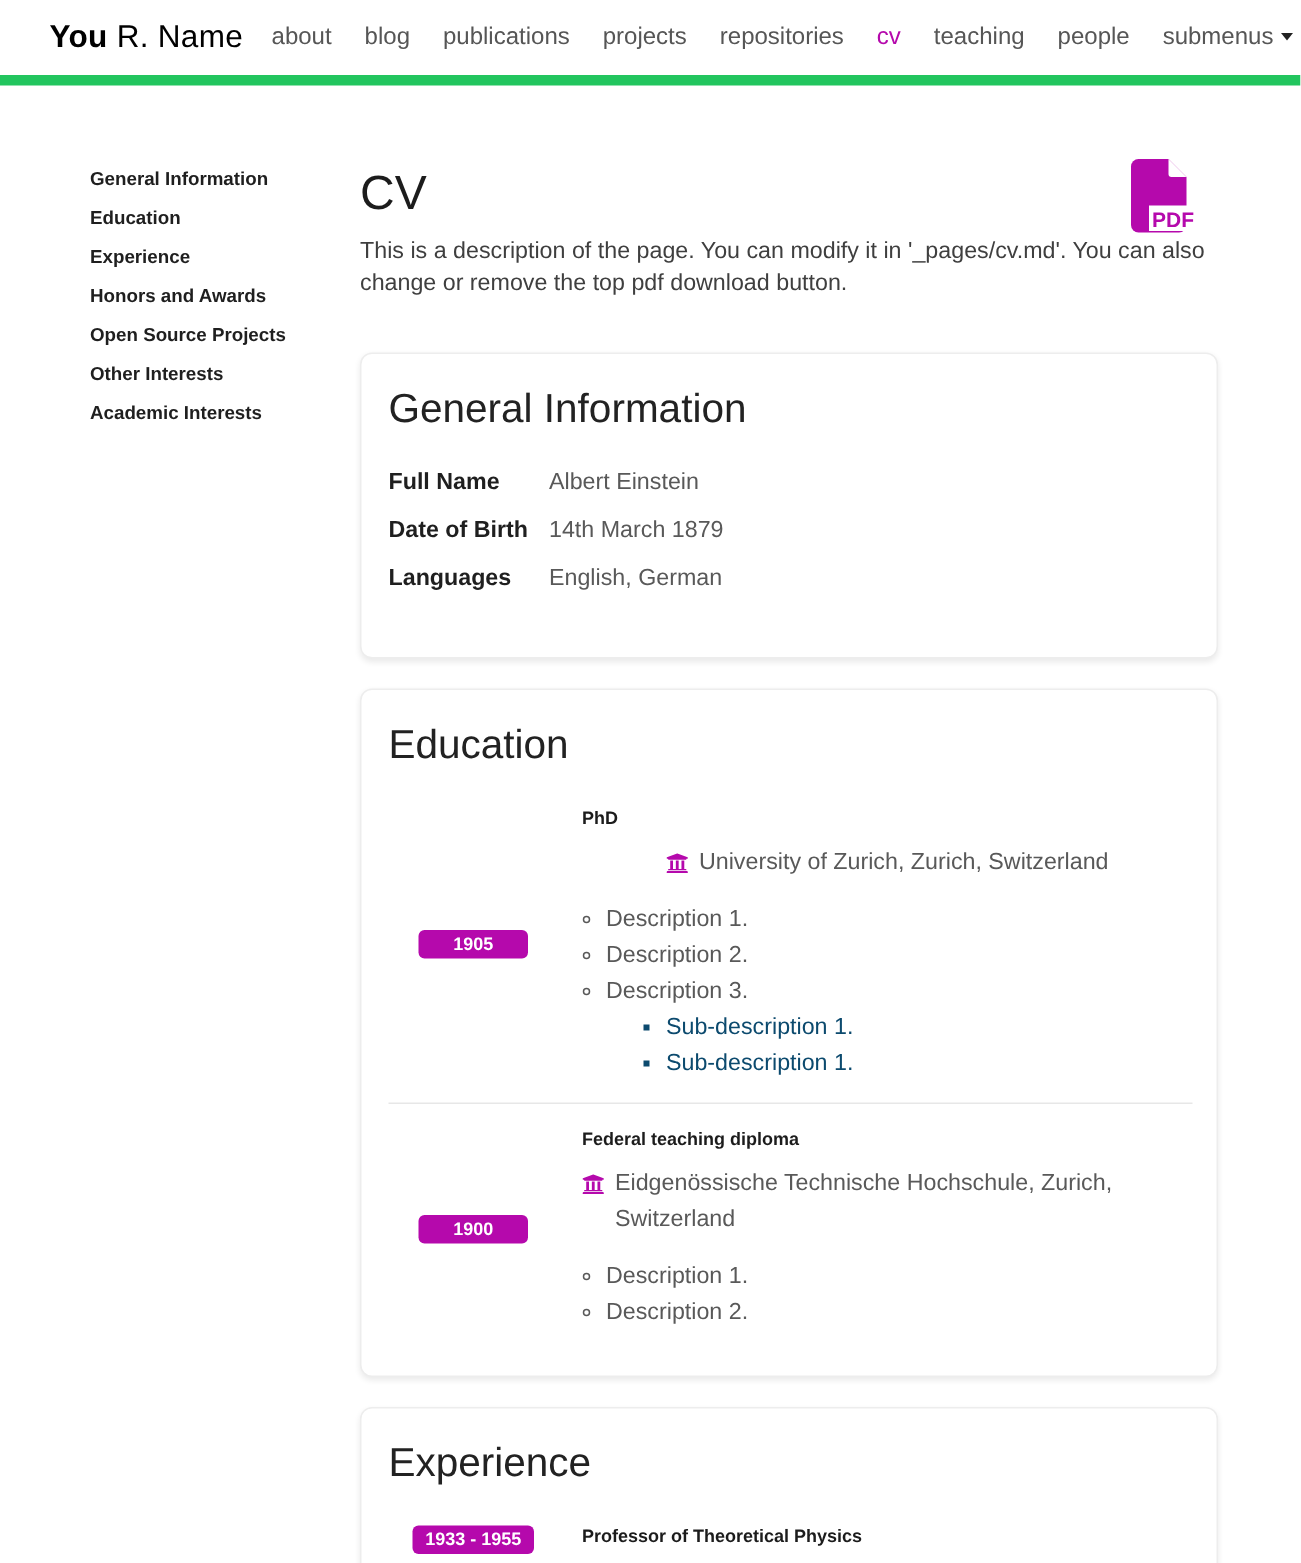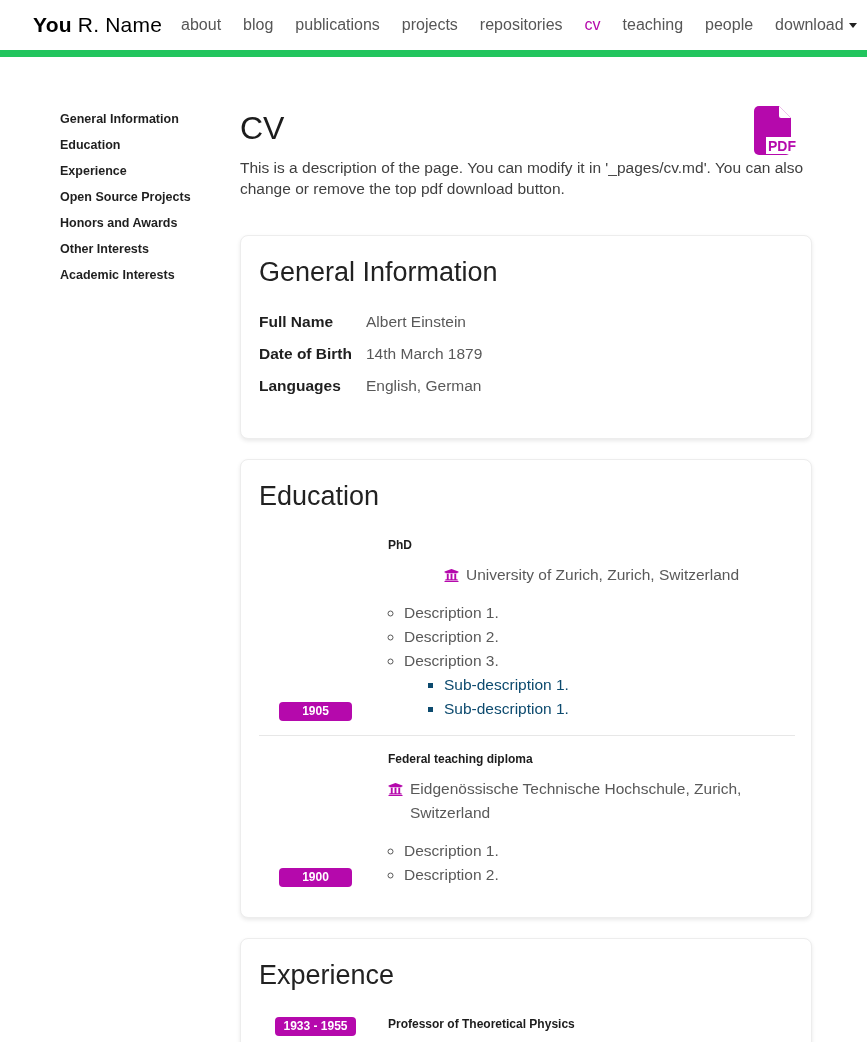--- a/index.html
+++ b/index.html
@@ -38,21 +38,21 @@
     margin: 2px 0 22px 2px; }
 
   
   .info-row { display: flex; font-size: 15.5px; line-height: 20px; margin: 12px 0 12px 2px; }
   .info-label { width: 107px; flex-shrink: 0; font-weight: 700; color: #1f1f1f; }
   .info-value { color: #595959; }
 
   
   .entry { display: flex; margin-left: 2px; }
   .entry-left { width: 113px; flex-shrink: 0; display: flex; justify-content: center;
-    align-items: flex-end; padding-top: 2px; }
+    align-items: center; padding-top: 2px; }
   .badge { background: #b509ac; color: #fff; font-size: 12px; font-weight: 700;
     min-width: 73px; text-align: center; padding: 3px 8px; border-radius: 4px; line-height: 13px; }
   .entry-body { margin-left: 16px; flex: 1; }
   .entry-title { font-size: 12px; font-weight: 700; color: #1c1c1c; line-height: 19px; }
   .inst-line { display: flex; margin-top: 8px; font-size: 15.5px; line-height: 24px; color: #595959; justify-content: center; }
   .inst-line svg { flex-shrink: 0; margin: 5px 7px 0 0; }
   ul.desc { margin-top: 14px; padding-left: 16px; list-style: circle;
     font-size: 15.5px; line-height: 24px; color: #595959; }
   ul.subdesc { list-style: square; padding-left: 40px; color: #0c4a6e; }
   .entry-divider { border: none; border-top: 1px solid #e7e7e7; margin: 14px 0 14px 2px; }
@@ -69,32 +69,32 @@
   <ul class="nav-items">
     <li class="nav-link">about</li>
     <li class="nav-link">blog</li>
     <li class="nav-link">publications</li>
     <li class="nav-link">projects</li>
     <li class="nav-link">repositories</li>
     <li class="nav-link active">cv</li>
     <li class="nav-link">teaching</li>
     <li class="nav-link">people</li>
     <li class="nav-link">
-      <span>download</span><span class="caret"></span>
+      <span>submenus</span><span class="caret"></span>
     </li>
   </ul>
 
 </header>
 
 <nav class="sidebar">
   <a>General Information</a>
   <a>Education</a>
   <a>Experience</a>
+  <a>Honors and Awards</a>
   <a>Open Source Projects</a>
-  <a>Honors and Awards</a>
   <a>Other Interests</a>
   <a>Academic Interests</a>
 </nav>
 
 <main class="main">
 
   <div class="page-header">
     <h1 class="page-title">CV</h1>
     <div class="pdf-button">
       <svg width="46" height="52" viewBox="0 0 46 52">

